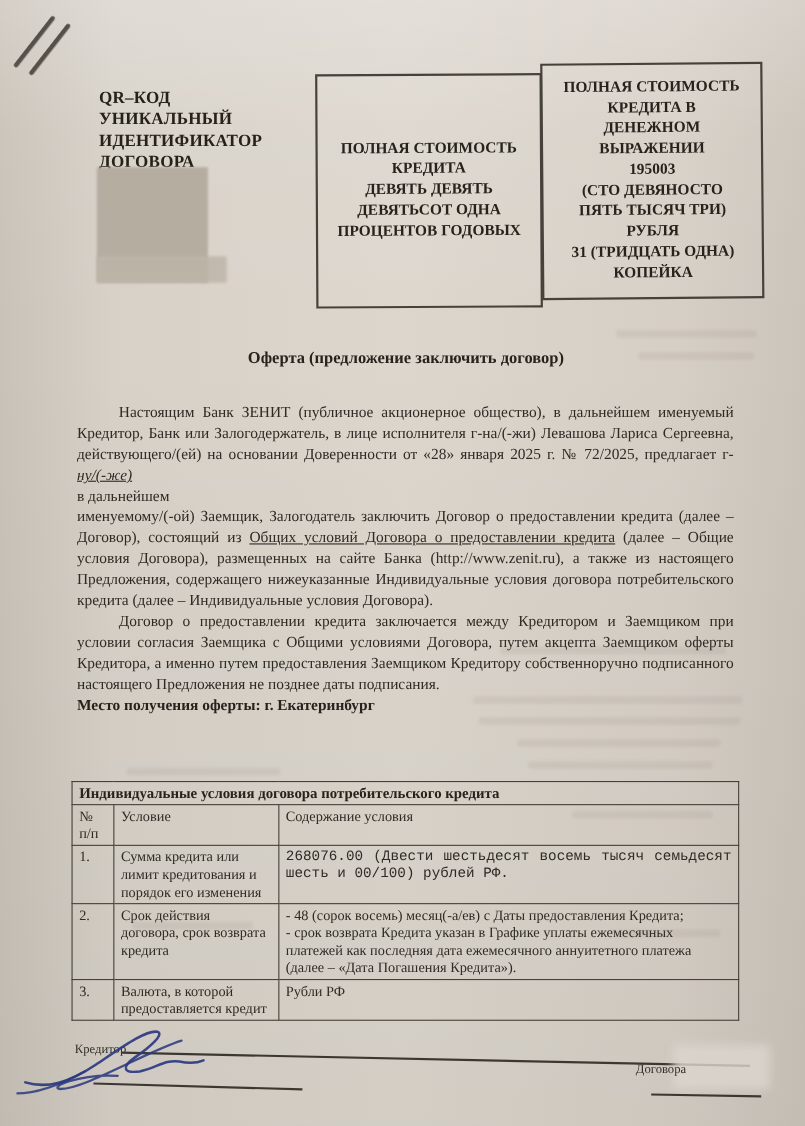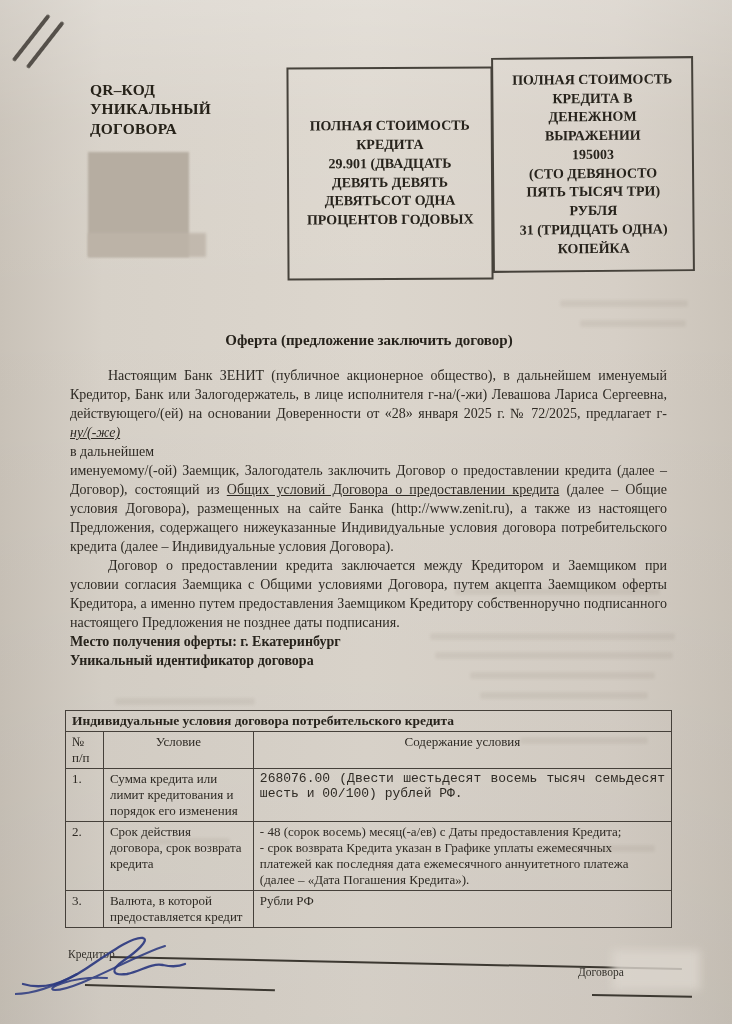--- a/index.html
+++ b/index.html
@@ -19,35 +19,35 @@
   
   .pen-mark{position:absolute;height:3.5px;background:#55504a;border-radius:2px;filter:blur(0.4px);transform:rotate(-52deg);}
   
   .qr-block{position:absolute;left:90px;top:80px;width:192px;font-weight:bold;font-size:15.5px;line-height:1.25;color:#262219;letter-spacing:0.2px;}
   .qr-redaction{position:absolute;left:88px;top:152px;width:101px;height:105px;background:#b6ada1;filter:blur(1px);}
   .qr-redaction2{position:absolute;left:88px;top:233px;width:118px;height:24px;background:#beb5a9;filter:blur(1.5px);opacity:0.85;}
   .psk-box{position:absolute;border:2px solid #46423b;display:flex;flex-direction:column;justify-content:center;text-align:center;font-weight:bold;font-size:14px;line-height:1.34;color:#27231c;background:rgba(255,255,255,0.03);}
   .box-pct{left:287px;top:67px;width:202px;height:209px;transform:rotate(-0.3deg);}
   .box-money{left:492px;top:57px;width:198px;height:211px;transform:rotate(-0.5deg);}
   
-  .doc-title{position:absolute;left:70px;top:332px;width:598px;text-align:center;font-weight:bold;font-size:15px;color:#27231c;}
+  .doc-title{position:absolute;left:70px;top:318px;width:598px;text-align:center;font-weight:bold;font-size:15px;color:#27231c;}
   .body-text{position:absolute;left:70px;top:366px;width:597px;font-size:14px;line-height:19px;text-align:justify;}
   .body-text p{margin:0;}
   .indent{text-indent:38px;}
   .right-line{text-align:left;margin-top:9px;margin-bottom:0;}
   .underlined{text-decoration:underline;}
   .it{font-style:italic;text-decoration:underline;}
   .bold-line{font-weight:bold;color:#27231c;}
   .offer-place{margin-top:10px;margin-left:40px;}
   .uid-heading{margin-top:8px;}
   
   .terms-table{position:absolute;left:65px;top:710px;width:607px;border-collapse:collapse;font-size:13px;color:#2e2a24;}
   .terms-table td{border:1.4px solid #45403a;vertical-align:top;padding:2px 6px;}
   .tbl-title{text-align:left;font-weight:bold;font-size:13.5px;padding:2px 4px;color:#27231c;}
-  .tbl-colhead{text-align:center;padding:4px 4px 8px 4px;}
+  .tbl-colhead{padding:4px 4px 8px 4px;}
   .col-num{width:38px;}
   .col-cond{width:150px;}
   .col-content{width:419px;}
   .cell-content{white-space:pre-line;}
   .justify-cell{text-align:justify;}
   .pad-tall{padding-top:12px;font-family:Liberation Mono, monospace;}
   
   .ghost{position:absolute;height:7px;background:#7a6f60;opacity:0.10;filter:blur(1.5px);border-radius:3px;}
   
   .sig-label{position:absolute;font-size:11.5px;color:#33302a;}
@@ -59,29 +59,29 @@
 <body>
 
 <div id="paper">
 
   <div class="pen-mark" style="left:2px;top:36px;width:58px;"></div>
   <div class="pen-mark" style="left:16px;top:43px;width:58px;"></div>
 
   <div class="qr-block">
     <div>QR–КОД</div>
     <div>УНИКАЛЬНЫЙ</div>
+    <div>ИДЕНТИФИКАТОР</div>
     <div>ДОГОВОРА</div>
   </div>
   <div class="qr-redaction"></div>
   <div class="qr-redaction2"></div>
 
   <div class="psk-box box-pct">
     <div>ПОЛНАЯ СТОИМОСТЬ</div>
     <div>КРЕДИТА</div>
-    <div>29.901 (ДВАДЦАТЬ</div>
     <div>ДЕВЯТЬ ДЕВЯТЬ</div>
     <div>ДЕВЯТЬСОТ ОДНА</div>
     <div>ПРОЦЕНТОВ ГОДОВЫХ</div>
   </div>
 
   <div class="psk-box box-money">
     <div>ПОЛНАЯ СТОИМОСТЬ</div>
     <div>КРЕДИТА В</div>
     <div>ДЕНЕЖНОМ</div>
     <div>ВЫРАЖЕНИИ</div>
@@ -106,21 +106,20 @@
   <div class="ghost" style="left:120px;top:838px;width:110px;"></div>
 
   <div class="doc-title">Оферта (предложение заключить договор)</div>
 
   <div class="body-text">
     <p class="indent"><span>Настоящим Банк ЗЕНИТ (публичное акционерное общество), в дальнейшем именуемый Кредитор, Банк или Залогодержатель, в лице исполнителя г-на/(-жи) Левашова Лариса Сергеевна, действующего/(ей) на основании Доверенности от «28» января 2025 г. № 72/2025, предлагает г-</span><span class="it">ну/(-же)</span></p>
     <p class="right-line">в дальнейшем</p>
     <p><span>именуемому/(-ой) Заемщик, Залогодатель заключить Договор о предоставлении кредита (далее – Договор), состоящий из </span><span class="underlined">Общих условий Договора о предоставлении кредита</span><span> (далее – Общие условия Договора), размещенных на сайте Банка (http://www.zenit.ru), а также из настоящего Предложения, содержащего нижеуказанные Индивидуальные условия договора потребительского кредита (далее – Индивидуальные условия Договора).</span></p>
     <p class="indent">Договор о предоставлении кредита заключается между Кредитором и Заемщиком при условии согласия Заемщика с Общими условиями Договора, путем акцепта Заемщиком оферты Кредитора, а именно путем предоставления Заемщиком Кредитору собственноручно подписанного настоящего Предложения не позднее даты подписания.</p>
     <p class="bold-line offer-place">Место получения оферты: г. Екатеринбург</p>
-    <p class="bold-line uid-heading">Уникальный идентификатор договора</p>
   </div>
 
   <table class="terms-table">
     <colgroup>
         <col class="col-num">
         <col class="col-cond">
         <col class="col-content">
       </colgroup>
     <tbody>
         <tr>

